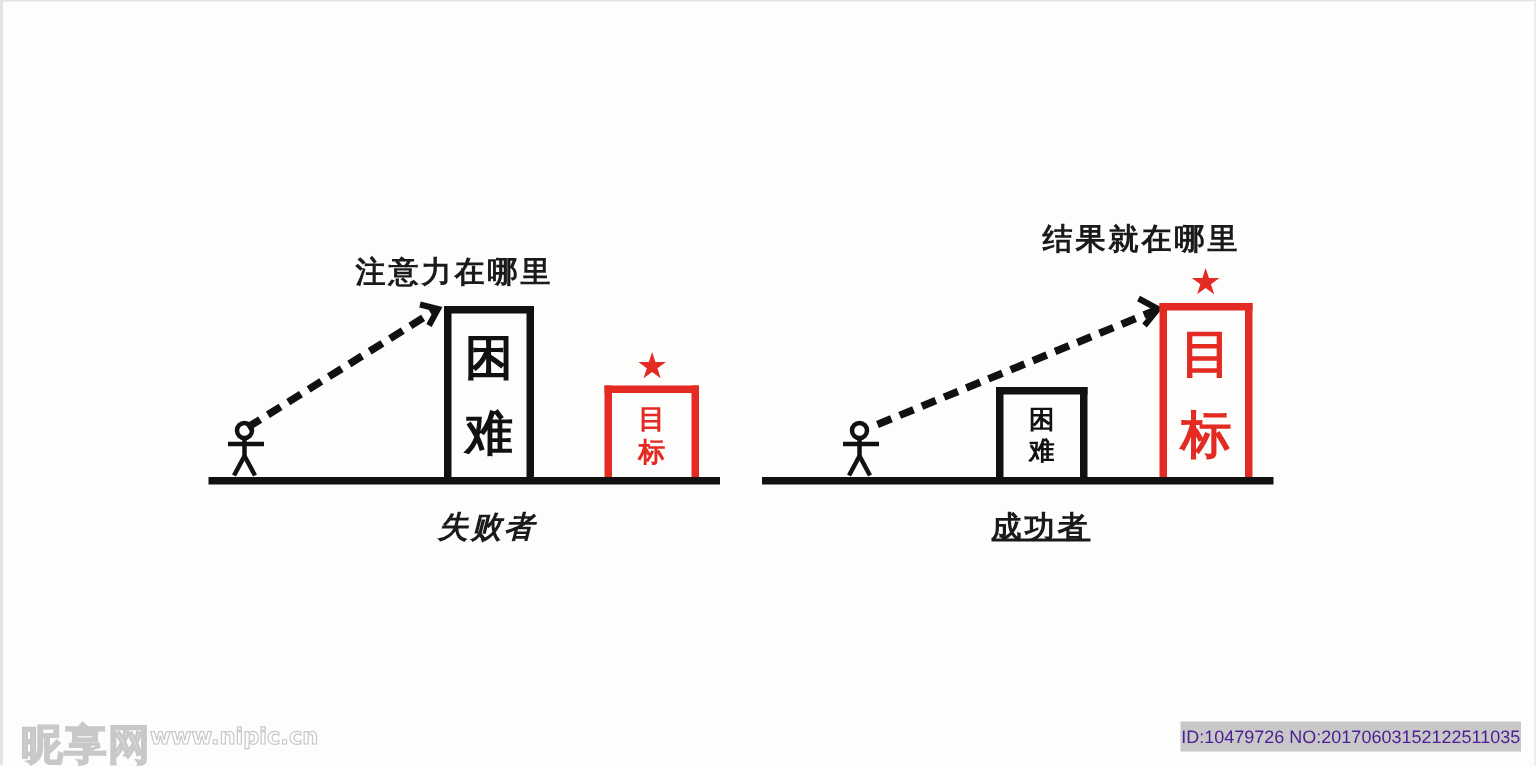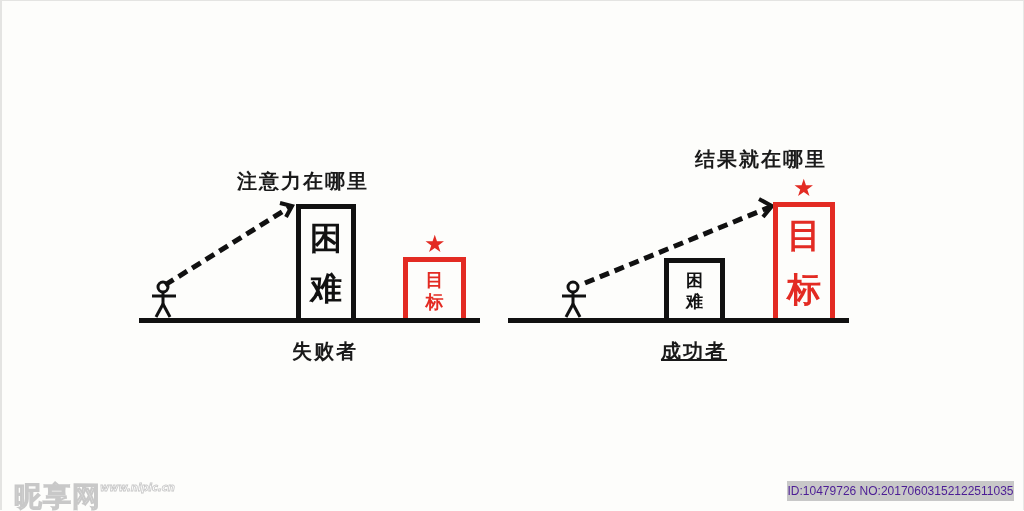--- a/index.html
+++ b/index.html
@@ -7,21 +7,21 @@
          font-family:"DejaVu Sans", sans-serif; }
   .frame { position:absolute; left:0; top:0; width:1021px; height:509px; border-left:2px solid #e4e4e2; border-top:1px solid #e4e4e2; border-right:3px solid #e8e8e6; }
   .abs { position:absolute; }
   .caption { font-weight:bold; font-size:20px; color:#1a1a1a; letter-spacing:2px; white-space:nowrap; }
   .ground { position:absolute; height:5px; background:#111; }
   .box { position:absolute; box-sizing:border-box; border:5px solid #111; border-bottom:none; display:flex; flex-direction:column; align-items:center; justify-content:center; font-weight:bold; color:#111; }
   .box.red { border-color:#e32b23; color:#e32b23; }
   .star { position:absolute; color:#e32b23; font-size:24px; line-height:24px; }
   .wm-logo { position:absolute; left:14px; top:478px; font-size:28px; font-weight:bold; color:#fff;
              -webkit-text-stroke:1px #c8c8c8; letter-spacing:1px; }
-  .wm-url { position:absolute; left:100px; top:482px; font-size:10px; font-style:italic; font-weight:bold; color:#fff; -webkit-text-stroke:0.8px #c8c8c8; }
+  .wm-url { position:absolute; left:100px; top:482px; font-size:15px; font-weight:bold; color:#fff; -webkit-text-stroke:0.8px #c8c8c8; }
   .id-badge { position:absolute; left:787px; top:481px; width:227px; height:20px; background:#c8c8c8; color:#4c1d95; font-size:12px; line-height:20px; text-align:center; font-family:"Liberation Sans", sans-serif; }
 </style>
 </head>
 <body>
 
 <div class="frame"></div>
 
 <div>
   <div class="abs caption" style="left:237px; top:168px;">注意力在哪里</div>
 
@@ -43,21 +43,21 @@
     <span>难</span>
   </div>
 
   <div class="star" style="left:424px; top:232px;">★</div>
   <div class="box red" style="left:403px; top:257px; width:63px; height:62px; font-size:18px; line-height:22px;">
     <span>目</span>
     <span>标</span>
   </div>
 
   <div class="ground" style="left:139px; top:318px; width:341px;"></div>
-  <div class="abs caption" style="left:292px; top:338px;">失败者</div>
+  <div class="abs caption" style="left:292px; top:338px;font-style:italic;">失败者</div>
 </div>
 
 <div>
   <div class="abs caption" style="left:695px; top:146px;">结果就在哪里</div>
 
   <svg class="abs" style="left:575px; top:195px;" width="210" height="100">
     <line x1="10" y1="88" x2="195" y2="12" stroke="#111" stroke-width="5" stroke-dasharray="10,6"></line>
     <polyline points="184,4 197,11 188,22" fill="none" stroke="#111" stroke-width="4"></polyline>
   </svg>
 

